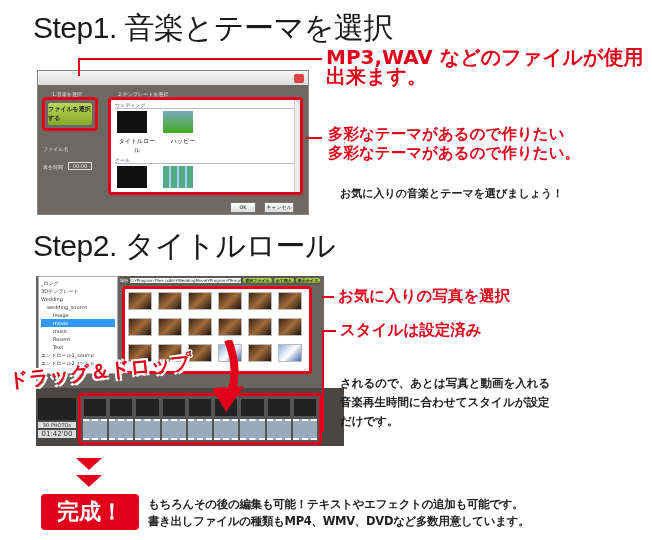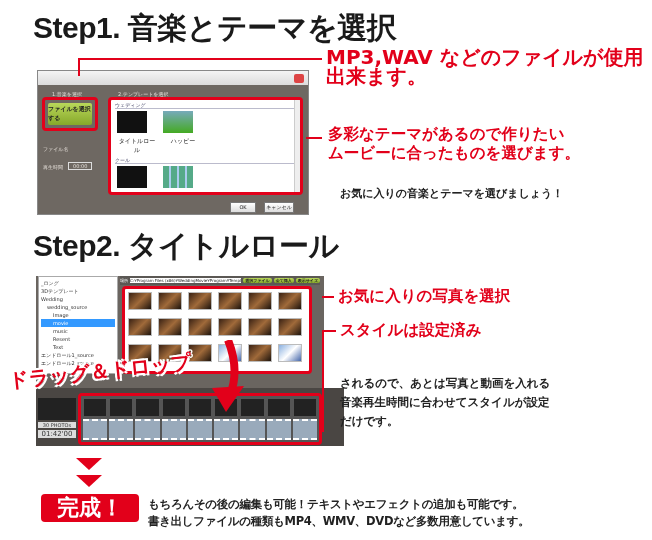--- a/index.html
+++ b/index.html
@@ -1,18 +1,18 @@
 <!DOCTYPE html>
 <html><head>
 <meta charset="utf-8">
 <style>
 *{box-sizing:border-box;margin:0;padding:0}
 body{width:652px;height:540px;background:#fff;position:relative;overflow:hidden;font-family:"DejaVu Sans",sans-serif;color:#222}
 .abs{position:absolute}
-.h1{font-family:"Liberation Sans",sans-serif;font-weight:bold;font-size:30px;color:#1a1a1a;letter-spacing:-0.5px}
+.h1{font-family:"Liberation Sans",sans-serif;font-weight:normal;font-size:30px;color:#1a1a1a;letter-spacing:-0.5px}
 .red{color:#e2001a;font-weight:bold}
 .redline{background:#e2001a}
 .win{background:#6e6862;border:1px solid #888}
 .win1 .title{height:14px;background:linear-gradient(#f4f4f4,#dcdcdc)}
 .closebtn{position:absolute;right:4px;top:3px;width:10px;height:9px;background:#d44;border-radius:2px}
 .lbl{font-size:5px;color:#e6e0da}
 .greenbtn{background:linear-gradient(#b9d75a,#86a82a);border-radius:2px;color:#222;font-size:6px;font-weight:bold;display:flex;align-items:center;justify-content:center}
 .panel{background:#fff;border:3px solid #e2001a;border-radius:4px}
 .cat{font-size:5px;color:#446;border-bottom:1px solid #bbc;margin:2px 4px}
 .thumb{background:#111;width:30px;height:22px;display:inline-block}
@@ -63,21 +63,21 @@
 <div class="abs redline" style="left:78px;top:58px;width:2px;height:18px"></div>
 <div class="abs redline" style="left:78px;top:58px;width:244px;height:2px"></div>
 <div class="abs redline" style="left:306px;top:137px;width:16px;height:2px"></div>
 
 <div class="abs red" style="left:326px;top:48px;font-size:20px;line-height:19px">
   <div>MP3,WAV などのファイルが使用</div>
   <div>出来ます。</div>
 </div>
 <div class="abs red" style="left:328px;top:125px;font-size:15.5px;line-height:19px">
   <div>多彩なテーマがあるので作りたい</div>
-  <div>ムービーに合ったものを選びます。</div>
+  <div>多彩なテーマがあるので作りたい。</div>
 </div>
 <div class="abs" style="left:340px;top:186px;font-size:11px;font-weight:bold">お気に入りの音楽とテーマを選びましょう！</div>
 
 <div class="abs h1" style="left:33px;top:226px">Step2. タイトルロール</div>
 
 <div class="abs" style="left:36px;top:276px;width:288px;height:170px;background:#6a6560">
   <div class="abs tree" style="left:2px;top:0;width:80px;height:98px">
     <div>_ロング</div>
     <div>3Dテンプレート</div>
     <div>Wedding</div>
@@ -177,17 +177,17 @@
 <div class="abs desc" style="left:340px;top:374px">
   <div>されるので、あとは写真と動画を入れる</div>
   <div>音楽再生時間に合わせてスタイルが設定</div>
   <div>だけです。</div>
 </div>
 
 <svg class="abs" style="left:72px;top:456px" width="34" height="36">
   <polygon points="4,2 30,2 17,14" fill="#e2001a"></polygon>
   <polygon points="4,19 30,19 17,31" fill="#e2001a"></polygon>
 </svg>
-<div class="abs" style="left:41px;top:494px;width:98px;height:28px;background:#e2001a;border-radius:4px;color:#fff;font-size:22px;font-weight:bold;display:flex;align-items:center;justify-content:center">完成！</div>
+<div class="abs" style="left:41px;top:494px;width:98px;height:36px;background:#e2001a;border-radius:4px;color:#fff;font-size:22px;font-weight:bold;display:flex;align-items:center;justify-content:center">完成！</div>
 <div class="abs" style="left:148px;top:496px;font-size:11.5px;font-weight:bold;line-height:17px;letter-spacing:-0.3px">
   <div>もちろんその後の編集も可能！テキストやエフェクトの追加も可能です。</div>
   <div>書き出しファイルの種類もMP4、WMV、DVDなど多数用意しています。</div>
 </div>
 
 </body></html>

